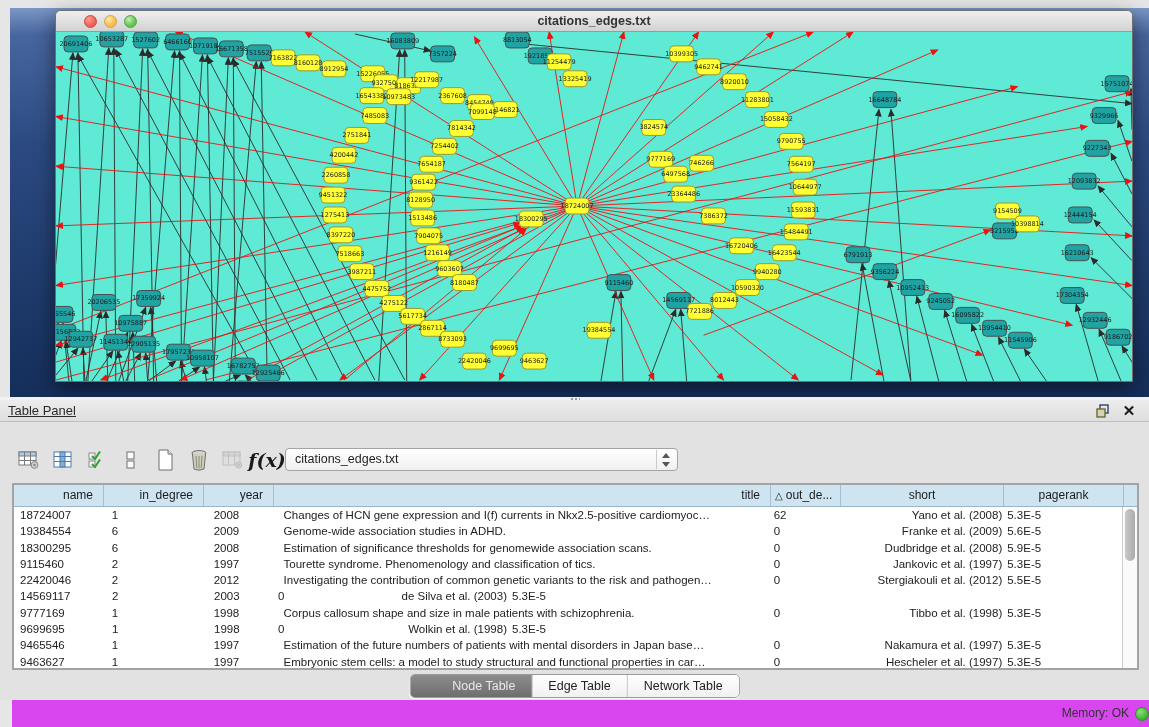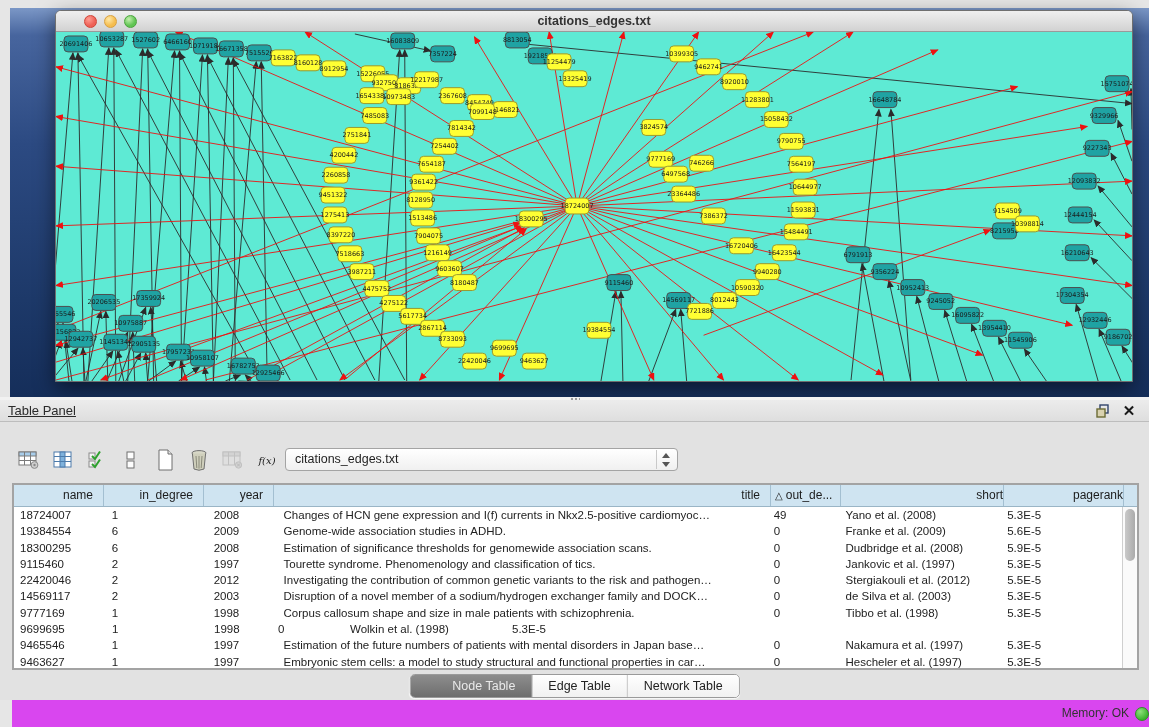--- a/index.html
+++ b/index.html
@@ -36,21 +36,21 @@
   #tp-title { position:absolute; left:8px; top:0; line-height:22px; font-size:13px; color:#2b2b2b;text-decoration:underline; }
   #tp-float { position:absolute; right:38px; top:3px; width:16px; height:16px; cursor:pointer; }
   #tp-close { position:absolute; right:12px; top:1px; width:16px; height:20px; font-size:15px;
     font-weight:bold; color:#1a1a1a; text-align:center; line-height:20px; cursor:pointer; }
 
   
   #tp-toolbar { position:absolute; left:14px; top:44px; height:32px; display:flex; align-items:center; }
   .tbtn { width:30px; height:28px; margin-right:4px; display:flex; align-items:center;
     justify-content:center; border-radius:3px; cursor:pointer; }
   .tbtn.disabled { opacity:.45; }
-  .fx { font-family:"DejaVu Serif", serif; font-style:italic; font-size:10px; color:#1a1a1a; }
+  .fx { font-family:"DejaVu Serif", serif; font-style:italic; font-size:19px; color:#1a1a1a;font-weight:bold; }
   #net-select { position:absolute; left:285px; top:48px; width:393px; height:23px;
     background:linear-gradient(180deg,#ffffff,#f0f0f0); border:1px solid #a4a4a4; border-radius:4px;
     font-size:12.5px; color:#1f1f1f; line-height:21px; padding-left:9px; cursor:pointer; }
   #net-select .arrows { position:absolute; right:6px; top:3px; width:11px; height:16px; }
   #net-select .arrows:before { content:""; position:absolute; left:2px; top:1px;
     border-left:4px solid transparent; border-right:4px solid transparent; border-bottom:5px solid #555; }
   #net-select .arrows:after { content:""; position:absolute; left:2px; bottom:1px;
     border-left:4px solid transparent; border-right:4px solid transparent; border-top:5px solid #555; }
   #net-select .divider { position:absolute; right:20px; top:1px; bottom:1px; width:1px; background:#c9c9c9; }
 
@@ -62,23 +62,23 @@
     overflow:hidden; white-space:nowrap; cursor:pointer; }
   .hcell .sort { font-size:10px; margin-right:3px; }
   #tbl-body { position:absolute; left:0; top:22px; right:15px; bottom:0; overflow:hidden; background:#fff; }
   .trow { display:flex; height:16.3px; }
   .cell { font-size:11.5px; color:#222; line-height:16.3px; overflow:hidden;
     white-space:nowrap; cursor:default; }
   .c0 { width:90px;  } .c1 { width:100px; } .c2 { width:70px; } .c3 { width:497px; }
   .c4 { width:70px;  } .c5 { width:163px; } .c6 { width:120px; }
   .hcell.c0,.hcell.c1,.hcell.c2,.hcell.c3 { text-align:right; padding-right:10px; }
   .hcell.c4 { text-align:left; padding-left:4px; }
-  .hcell.c5,.hcell.c6 { text-align:right; }
+  .hcell.c5,.hcell.c6 { text-align:center; }
   .cell.c0 { padding-left:6px; } .cell.c1 { padding-left:8px; } .cell.c2 { padding-left:10px; }
-  .cell.c3 { padding-left:10px; } .cell.c4 { padding-left:4px; } .cell.c5 { padding-left:6px; }
+  .cell.c3 { padding-left:10px; } .cell.c4 { padding-left:4px; } .cell.c5 { padding-left:6px;text-align:right; }
   .cell.c6 { padding-left:5px; }
   #tbl-scroll { position:absolute; right:0; top:22px; bottom:0; width:15px;
     background:#fafafa; border-left:1px solid #cfcfcf; }
   #tbl-thumb { position:absolute; left:2px; top:2px; width:10px; height:52px;
     background:linear-gradient(90deg,#c9c9c9,#ababab); border-radius:6px; cursor:grab; }
 
   
   #tab-bar { position:absolute; left:50%; transform:translateX(-50%); top:274px; height:24px;
     display:flex; border:1px solid #9a9a9a; border-radius:5px; overflow:hidden;
     background:#fff; box-shadow:0 1px 1px rgba(255,255,255,.8); }
@@ -555,21 +555,21 @@
         <div class="hcell c4"><span class="sort">△</span><span>out_de...</span></div>
         <div class="hcell c5">short</div>
         <div class="hcell c6">pagerank</div>
       </div>
       <div id="tbl-body">
           <div class="trow">
             <div class="cell c0">18724007</div>
             <div class="cell c1">1</div>
             <div class="cell c2">2008</div>
             <div class="cell c3">Changes of HCN gene expression and I(f) currents in Nkx2.5-positive cardiomyoc…</div>
-            <div class="cell c4">49</div>
+            <div class="cell c4">62</div>
             <div class="cell c5">Yano et al. (2008)</div>
             <div class="cell c6">5.3E-5</div>
           </div>
           <div class="trow">
             <div class="cell c0">19384554</div>
             <div class="cell c1">6</div>
             <div class="cell c2">2009</div>
             <div class="cell c3">Genome-wide association studies in ADHD.</div>
             <div class="cell c4">0</div>
             <div class="cell c5">Franke et al. (2009)</div>
@@ -599,21 +599,20 @@
             <div class="cell c2">2012</div>
             <div class="cell c3">Investigating the contribution of common genetic variants to the risk and pathogen…</div>
             <div class="cell c4">0</div>
             <div class="cell c5">Stergiakouli et al. (2012)</div>
             <div class="cell c6">5.5E-5</div>
           </div>
           <div class="trow">
             <div class="cell c0">14569117</div>
             <div class="cell c1">2</div>
             <div class="cell c2">2003</div>
-            <div class="cell c3">Disruption of a novel member of a sodium/hydrogen exchanger family and DOCK…</div>
             <div class="cell c4">0</div>
             <div class="cell c5">de Silva et al. (2003)</div>
             <div class="cell c6">5.3E-5</div>
           </div>
           <div class="trow">
             <div class="cell c0">9777169</div>
             <div class="cell c1">1</div>
             <div class="cell c2">1998</div>
             <div class="cell c3">Corpus callosum shape and size in male patients with schizophrenia.</div>
             <div class="cell c4">0</div>

